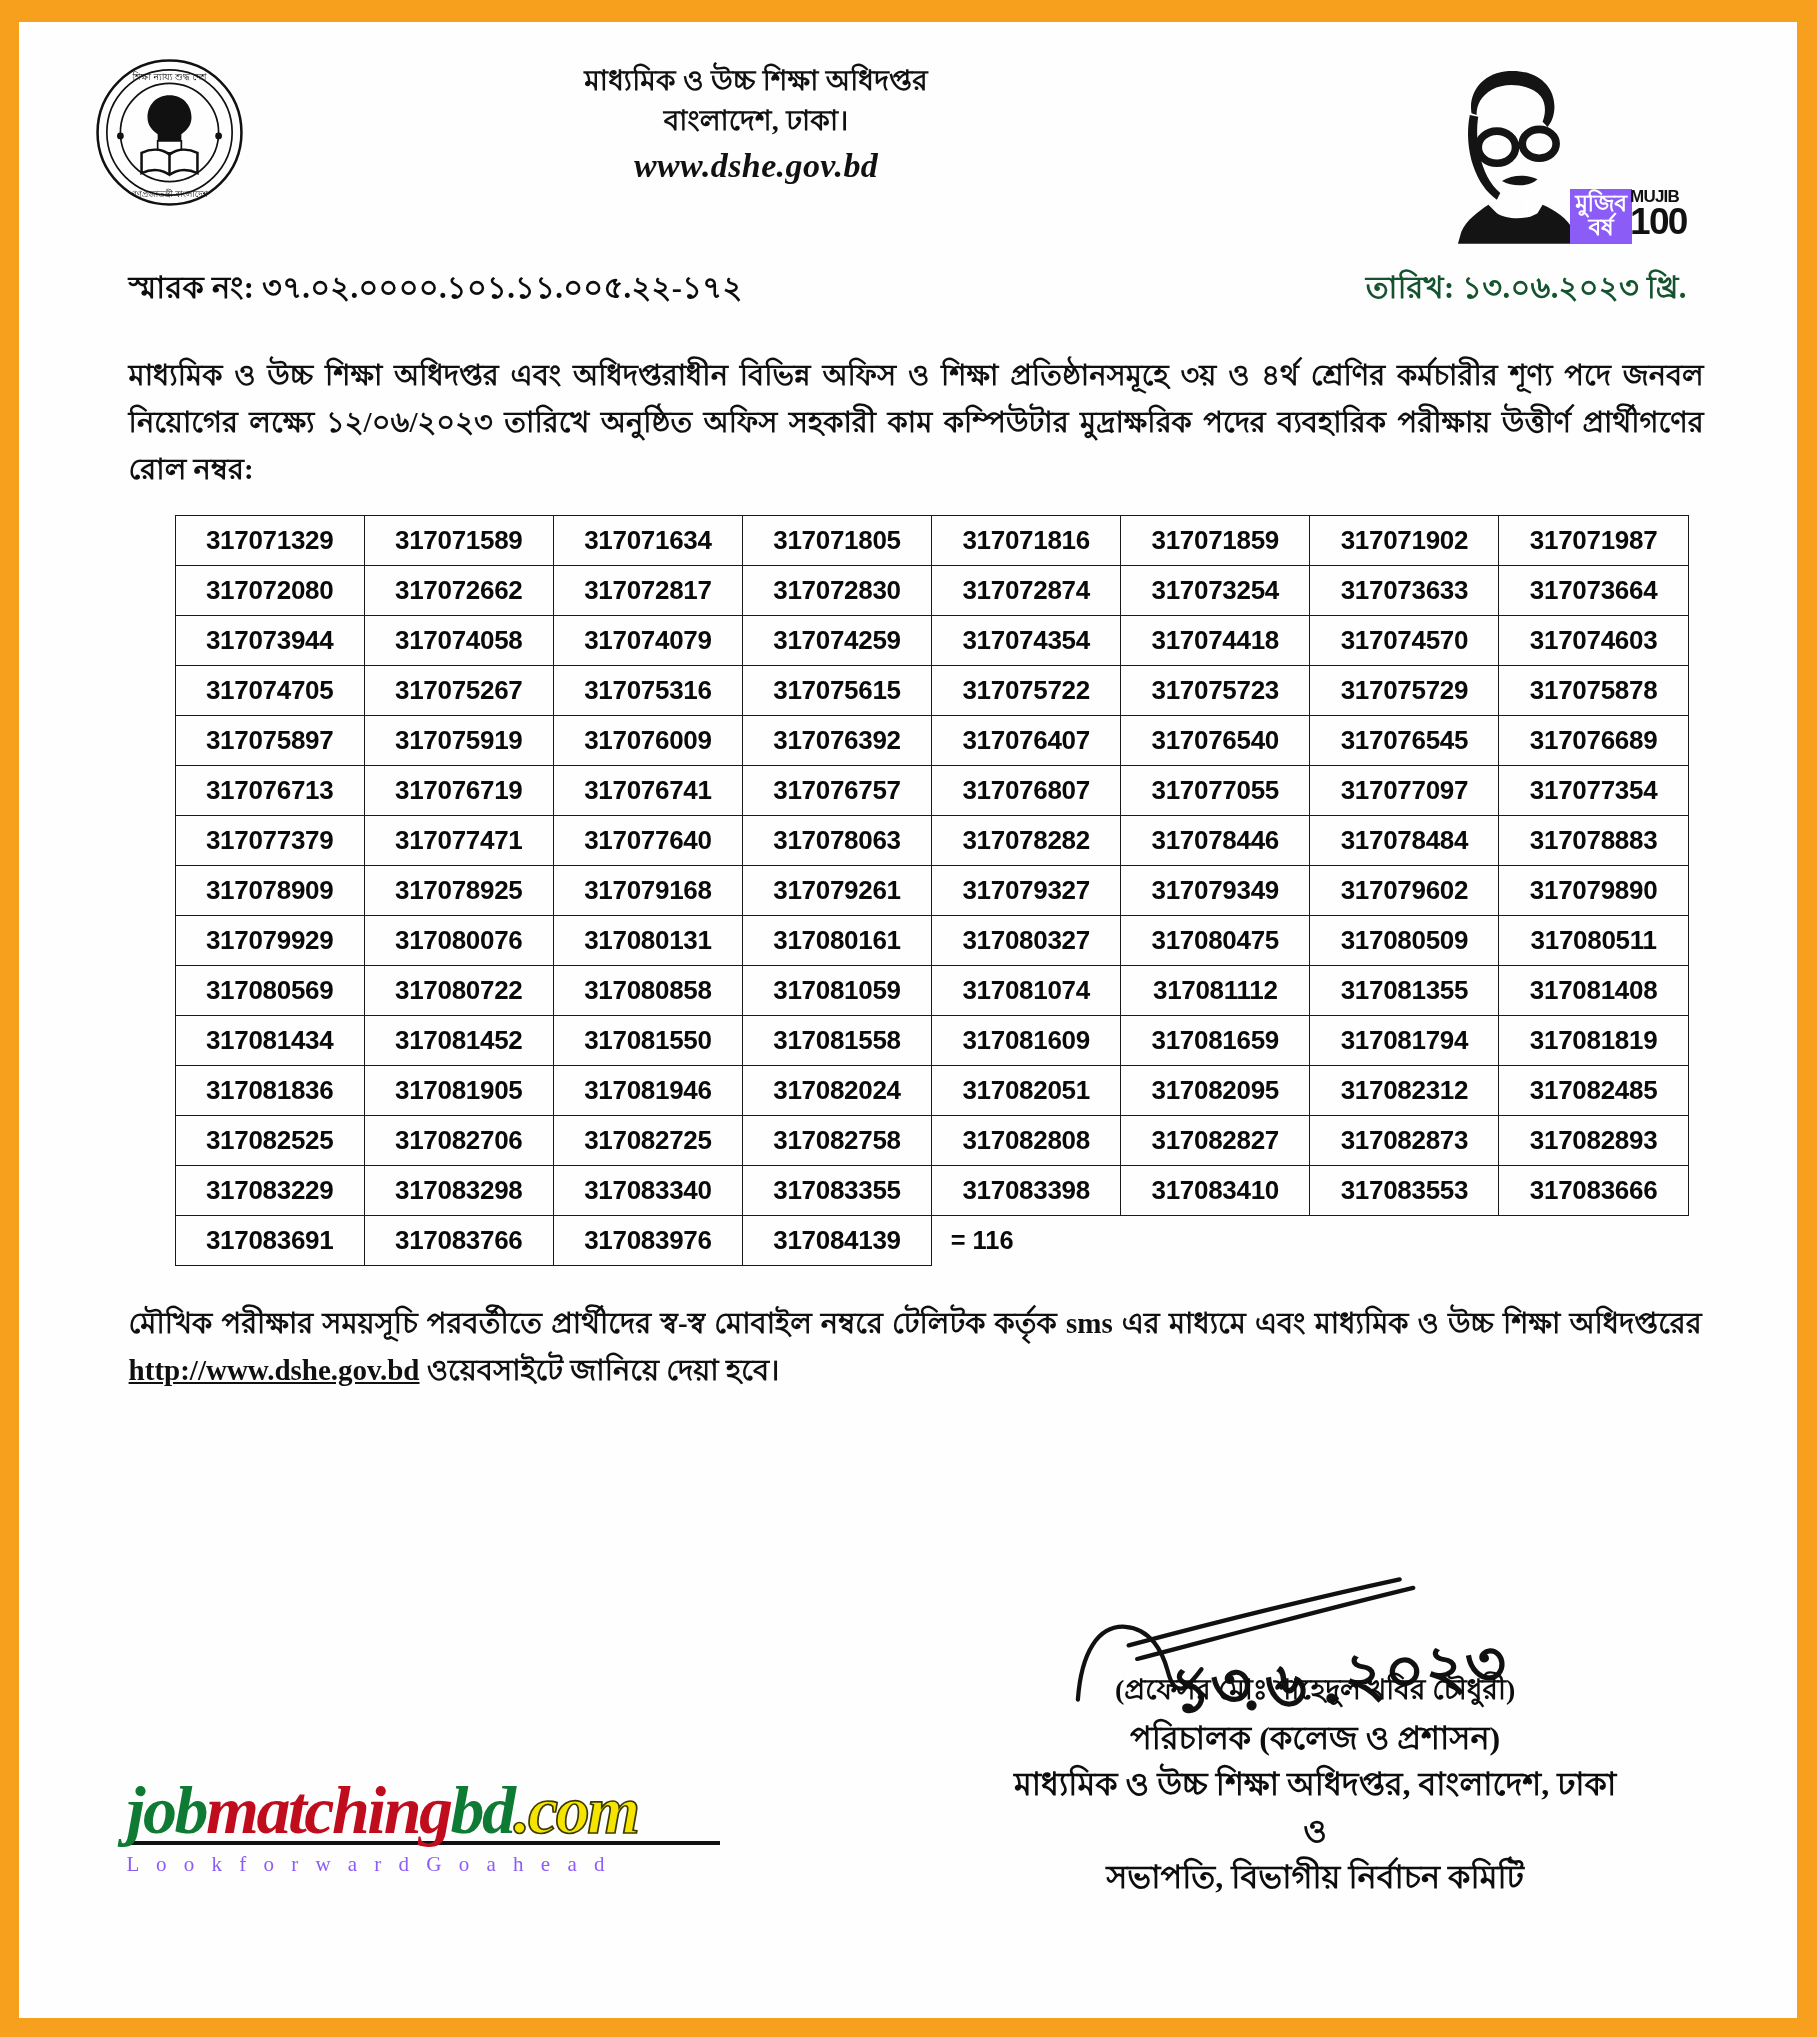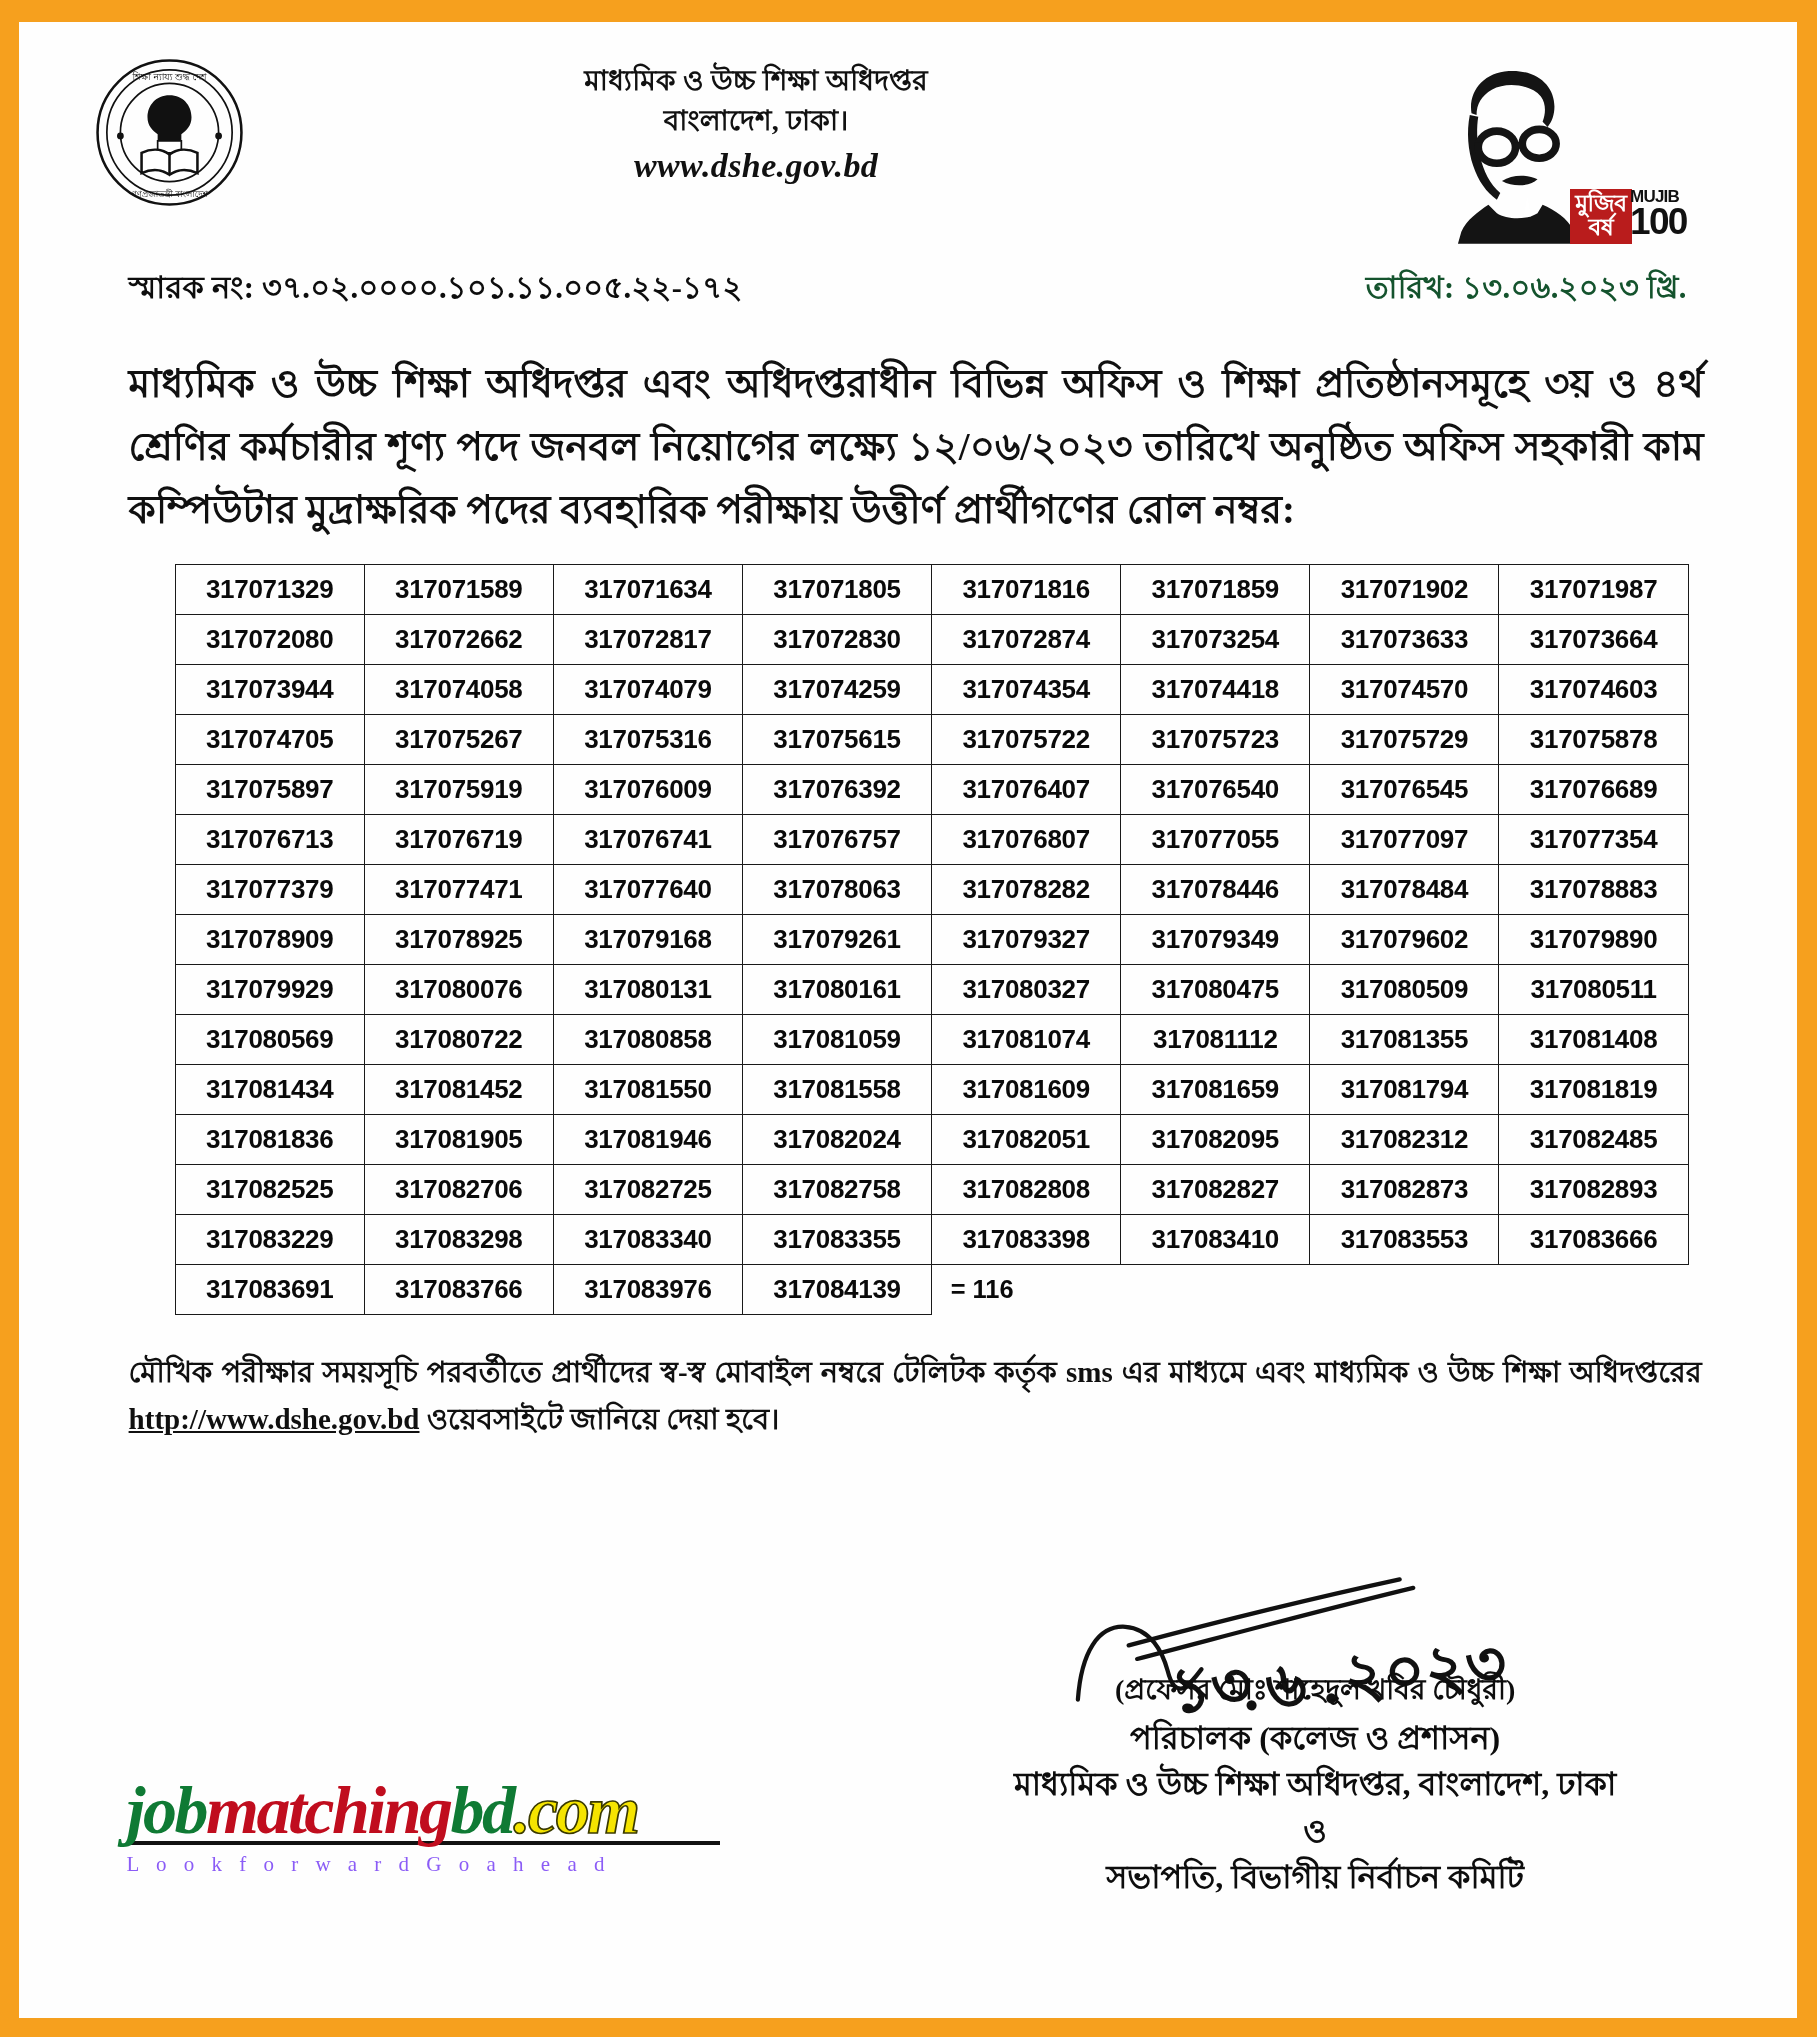--- a/index.html
+++ b/index.html
@@ -86,21 +86,21 @@
     height: 197px;
   }
   .mujib-badge {
     position: absolute;
     right: 0px;
     bottom: 15.3px;
     display: flex;
     align-items: flex-start;
   }
   .mujib-bn {
-    background: #b91c1c;
+    background: #8b5cf6;
     color: #fff;
     font-family: "Liberation Sans", sans-serif;
     font-weight: 700;
     font-size: 23px;
     line-height: 1.02;
     padding: 3.4px 5.1px 5.1px 5.1px;
     text-align: center;
     letter-spacing: -0.4px;
   }
   .mujib-bn span { display:block; }
@@ -136,21 +136,21 @@
     top: 0;
     font-size: 30.5px;
     font-weight: 700;
     color: #14532d;
     letter-spacing: 0.3px;
   }
 
   
   .body-para {
     margin: 37px 93px 0 110px;
-    font-size: 39px;
+    font-size: 29px;
     font-weight: 700;
     line-height: 1.62;
     color: #101010;
     text-align: justify;
     text-justify: inter-word;
   }
   .body-para .em {
     font-weight: 700;
   }
 

